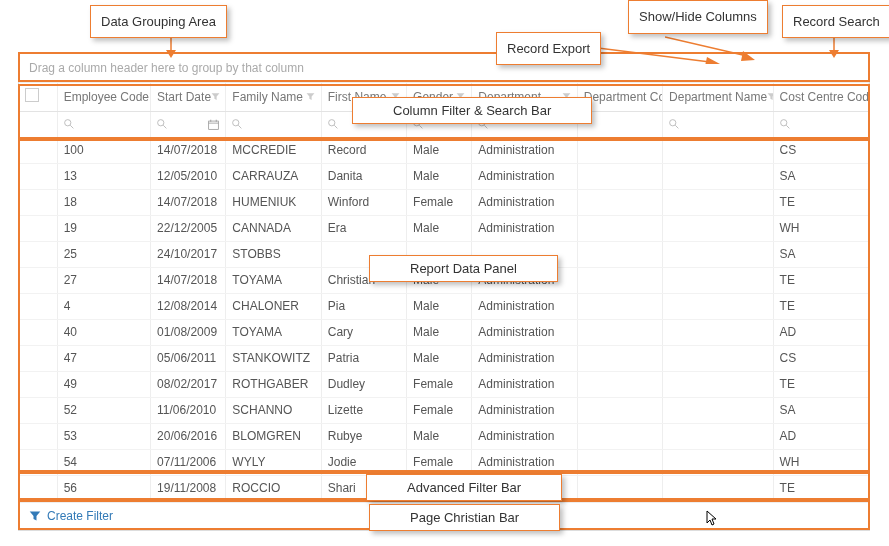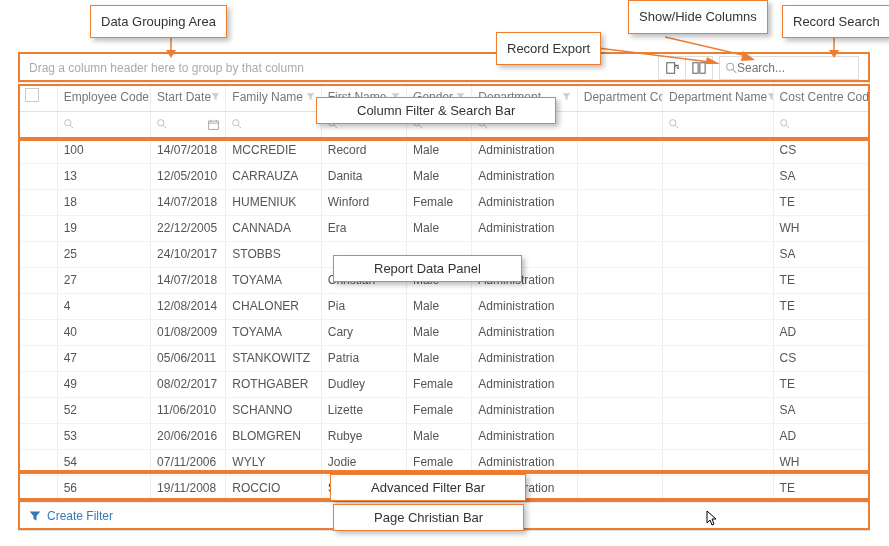--- a/index.html
+++ b/index.html
@@ -1,21 +1,21 @@
 <!DOCTYPE html>
 <html><head>
 <meta charset="utf-8">
 <style>
   * { box-sizing: border-box; margin: 0; padding: 0; }
   body { font-family: Arial, sans-serif; font-size: 12px; color: #555; background: #fff; width: 889px; height: 546px; position: relative; }
 
   
   .callout { position: absolute; border:1.5px solid #ed7d31; background:#fff; padding:8px 10px; font-size:13px; color:#333; white-space:nowrap; z-index:20; box-shadow:3px 3px 5px rgba(0,0,0,0.25);}
   .arrow { position:absolute; z-index:19; pointer-events:none; }
-  .overlay-lbl { position:absolute; border:1.5px solid #ed7d31; background:#fff; padding:5px 40px; font-size:13px; color:#333; z-index:15; box-shadow:3px 3px 5px rgba(0,0,0,0.25);}
+  .overlay-lbl { position:absolute; border:1.5px solid #ed7d31; background:#fff; padding:5px 40px; font-size:13px; color:#333; z-index:15; box-shadow:3px 3px 5px rgba(0,0,0,0.25);margin-left:36px;}
   .orange-frame { position:absolute; border:2px solid #ed7d31; z-index:10; pointer-events:none;}
 
   
   .panel { position:absolute; left:18px; top:52px; width:852px; border:1px solid #ddd; background:#fff;}
   .grp-bar { height:30px; border-bottom:1px solid #eee; display:flex; align-items:center; padding:0 10px; color:#aaa;}
   .grp-bar .actions { margin-left:auto; display:flex; align-items:center; gap:0;}
   .icon-btn { width:28px; height:24px; border:1px solid #ddd; display:flex; align-items:center; justify-content:center; cursor:pointer; background:#fff; margin-left:-1px;}
   .search-box { display:flex; align-items:center; border:1px solid #ddd; height:24px; margin-left:6px; width:140px; padding:0 6px; color:#aaa;}
   .search-box input { border:none; outline:none; height:20px; width:100%; font-size:12px; color:#555;}
 
@@ -57,42 +57,20 @@
 <div class="callout" style="left:782px; top:5px;">Record Search</div>
 <svg class="arrow" style="left:828px; top:30px;" width="12" height="28">
     <line x1="6" y1="0" x2="6" y2="22" stroke="#ed7d31" stroke-width="1.5"></line>
     <polygon points="1,20 11,20 6,28" fill="#ed7d31"></polygon>
   </svg>
 
 <div class="panel">
 
   <div class="grp-bar">
     <span>Drag a column header here to group by that column</span>
-    <div class="actions">
-      <div class="icon-btn">
-        <svg width="14" height="14" viewBox="0 0 16 16">
-            <rect x="2" y="2" width="9" height="12" fill="none" stroke="#666" stroke-width="1.2"></rect>
-            <path d="M11 5 L15 5 L15 9" fill="none" stroke="#666" stroke-width="1.2"></path>
-            <path d="M11 5 L15 9" fill="none" stroke="#666"></path>
-          </svg>
-      </div>
-      <div class="icon-btn">
-        <svg width="14" height="14" viewBox="0 0 16 16">
-            <rect x="1" y="2" width="6" height="12" fill="none" stroke="#666" stroke-width="1.2"></rect>
-            <rect x="9" y="2" width="6" height="12" fill="none" stroke="#666" stroke-width="1.2"></rect>
-          </svg>
-      </div>
-      <div class="search-box">
-        <svg width="12" height="12" viewBox="0 0 16 16">
-            <circle cx="6" cy="6" r="5" fill="none" stroke="#aaa" stroke-width="1.5"></circle>
-            <line x1="10" y1="10" x2="15" y2="15" stroke="#aaa" stroke-width="1.5"></line>
-          </svg>
-        <input placeholder="Search..." style="">
-      </div>
-    </div>
   </div>
 
   <table class="grid">
     <colgroup id="colgroup">
         <col style="width: 38px;">
         <col style="width: 93px;">
         <col style="width: 75px;">
         <col style="width: 95px;">
         <col style="width: 85px;">
         <col style="width: 65px;">

